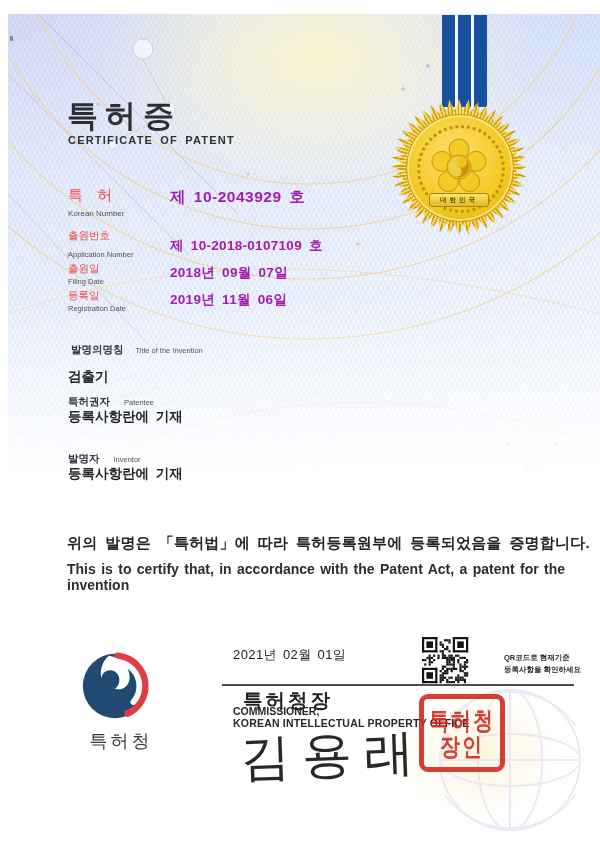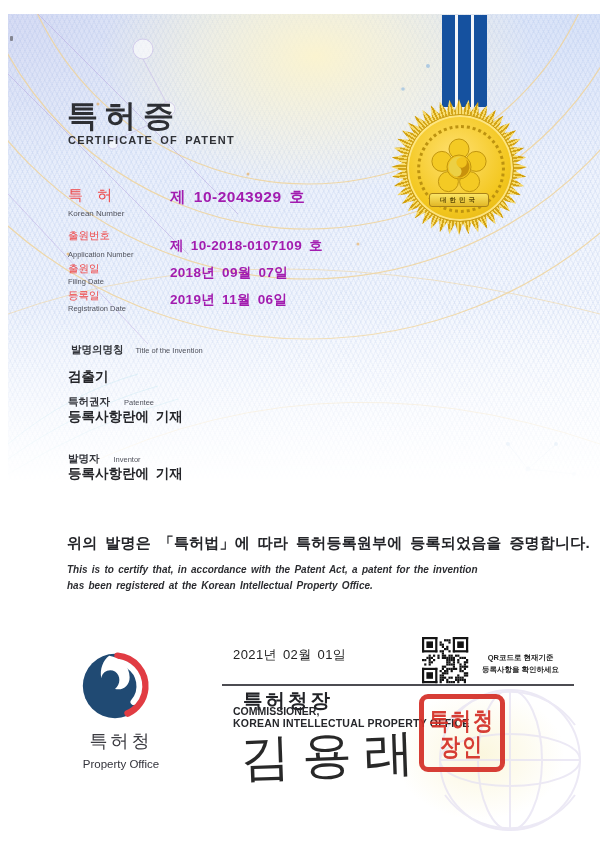--- a/index.html
+++ b/index.html
@@ -63,26 +63,26 @@
   .sec-lbl{display:flex;gap:14px;align-items:baseline;}
   .sec-lbl .k{font-size:10.5px;font-weight:bold;color:#33353b;}
   .sec-lbl .e{font-size:7.5px;color:#50525c;}
   .sec-val{font-size:13.5px;font-weight:bold;color:#242529;word-spacing:3px;}
   .inv-l{left:71px;top:343px;gap:12px;} .inv-v{left:68px;top:357px;margin-top:11px;}
   .pat-l{left:68px;top:395px;align-items:center;} .pat-v{left:68px;top:408px;}
   .invr-l{left:68px;top:452px;justify-content:space-between;} .invr-v{left:68px;top:465px;}
 
   
   .cert-kr{left:67px;top:534px;font-size:15px;font-weight:bold;color:#232428;word-spacing:3.5px;letter-spacing:.2px;}
-  .cert-en{left:67px;top:562px;font-size:10px;font-weight:bold;color:#2c2d31;line-height:15.5px;word-spacing:1.5px;white-space:normal;width:520px;font-style:italic;}
+  .cert-en{left:67px;top:562px;font-size:14px;font-weight:bold;color:#2c2d31;line-height:15.5px;word-spacing:1.5px;white-space:normal;width:520px;}
 
   
   .date{left:233px;top:646px;font-size:13px;color:#222;letter-spacing:.4px;word-spacing:2px;}
   .qr{position:absolute;left:422px;top:637px;}
-  .qr-cap{left:482px;top:652px;font-size:7.5px;font-weight:bold;color:#222;line-height:11.5px;text-align:center;}
+  .qr-cap{left:504px;top:652px;font-size:7.5px;font-weight:bold;color:#222;line-height:11.5px;}
   .rule{position:absolute;left:222px;top:684px;width:352px;height:2px;background:#4c4c52;}
   .kipo-kr{left:243px;top:687px;font-size:19.5px;font-weight:bold;letter-spacing:3px;color:#222327;}
   .comm1{left:233px;top:705px;font-size:10.5px;font-weight:bold;color:#26272b;}
   .comm2{left:233px;top:717px;font-size:10.5px;font-weight:bold;color:#26272b;letter-spacing:.2px;}
   .signature{left:240px;top:722px;font-size:50px;font-weight:500;color:#161616;
     letter-spacing:12px;transform:rotate(-2deg);opacity:.92;}
   .seal{position:absolute;left:419px;top:694px;width:76px;height:68px;
     border:5px solid #d42f27;border-radius:9px;color:#d42f27;
     display:flex;flex-direction:column;justify-content:center;align-items:center;
     font-weight:bold;opacity:.93;}
@@ -211,21 +211,20 @@
 
 <div class="abs sec-lbl invr-l">
   <span class="k">발명자</span>
   <span class="e">Inventor</span>
 </div>
 <div class="abs sec-val invr-v">등록사항란에 기재</div>
 
 <div class="abs cert-kr">위의 발명은 「특허법」에 따라 특허등록원부에 등록되었음을 증명합니다.</div>
 <div class="abs cert-en">
   <div>This is to certify that, in accordance with the Patent Act, a patent for the invention</div>
-  <div>has been registered at the Korean Intellectual Property Office.</div>
 </div>
 
 <div class="abs date">2021년 02월 01일</div>
 <svg class="qr" id="qr" width="47" height="47">
     <rect x="0" y="0" width="15.400000000000002" height="2.2" fill="#141414"></rect>
     <rect x="0" y="13.200000000000001" width="15.400000000000002" height="2.2" fill="#141414"></rect>
     <rect x="0" y="0" width="2.2" height="15.400000000000002" fill="#141414"></rect>
     <rect x="13.200000000000001" y="0" width="2.2" height="15.400000000000002" fill="#141414"></rect>
     <rect x="4.4" y="4.4" width="6.6000000000000005" height="6.6000000000000005" fill="#141414"></rect>
     <rect x="30.800000000000004" y="0" width="15.400000000000002" height="2.2" fill="#141414"></rect>
@@ -372,14 +371,13 @@
 </div>
 
 <svg class="gov-swirl" width="78" height="78" viewBox="-40 -40 80 80">
   <circle r="33" fill="#204a73"></circle>
   <circle r="31" fill="none" stroke="#e13c43" stroke-width="7" stroke-dasharray="81 114" transform="rotate(-85)" stroke-linecap="round"></circle>
   <circle r="25" fill="none" stroke="#ffffff" stroke-width="6" stroke-dasharray="61 96" transform="rotate(-100)" stroke-linecap="round"></circle>
   <path d="M -6,-31 C 6,-29 15,-20 15,-9 C 15,0 8,5 0,3 C 6,-2 6,-11 0,-15 C -6,-18 -13,-15 -14,-8 C -16,-17 -12,-27 -6,-31 Z" fill="#ffffff"></path>
 </svg>
 <div class="abs agency-kr">특허청</div>
 <div class="abs agency-en">
-  <div>Property Office</div>
 </div>
 
 </body></html>

